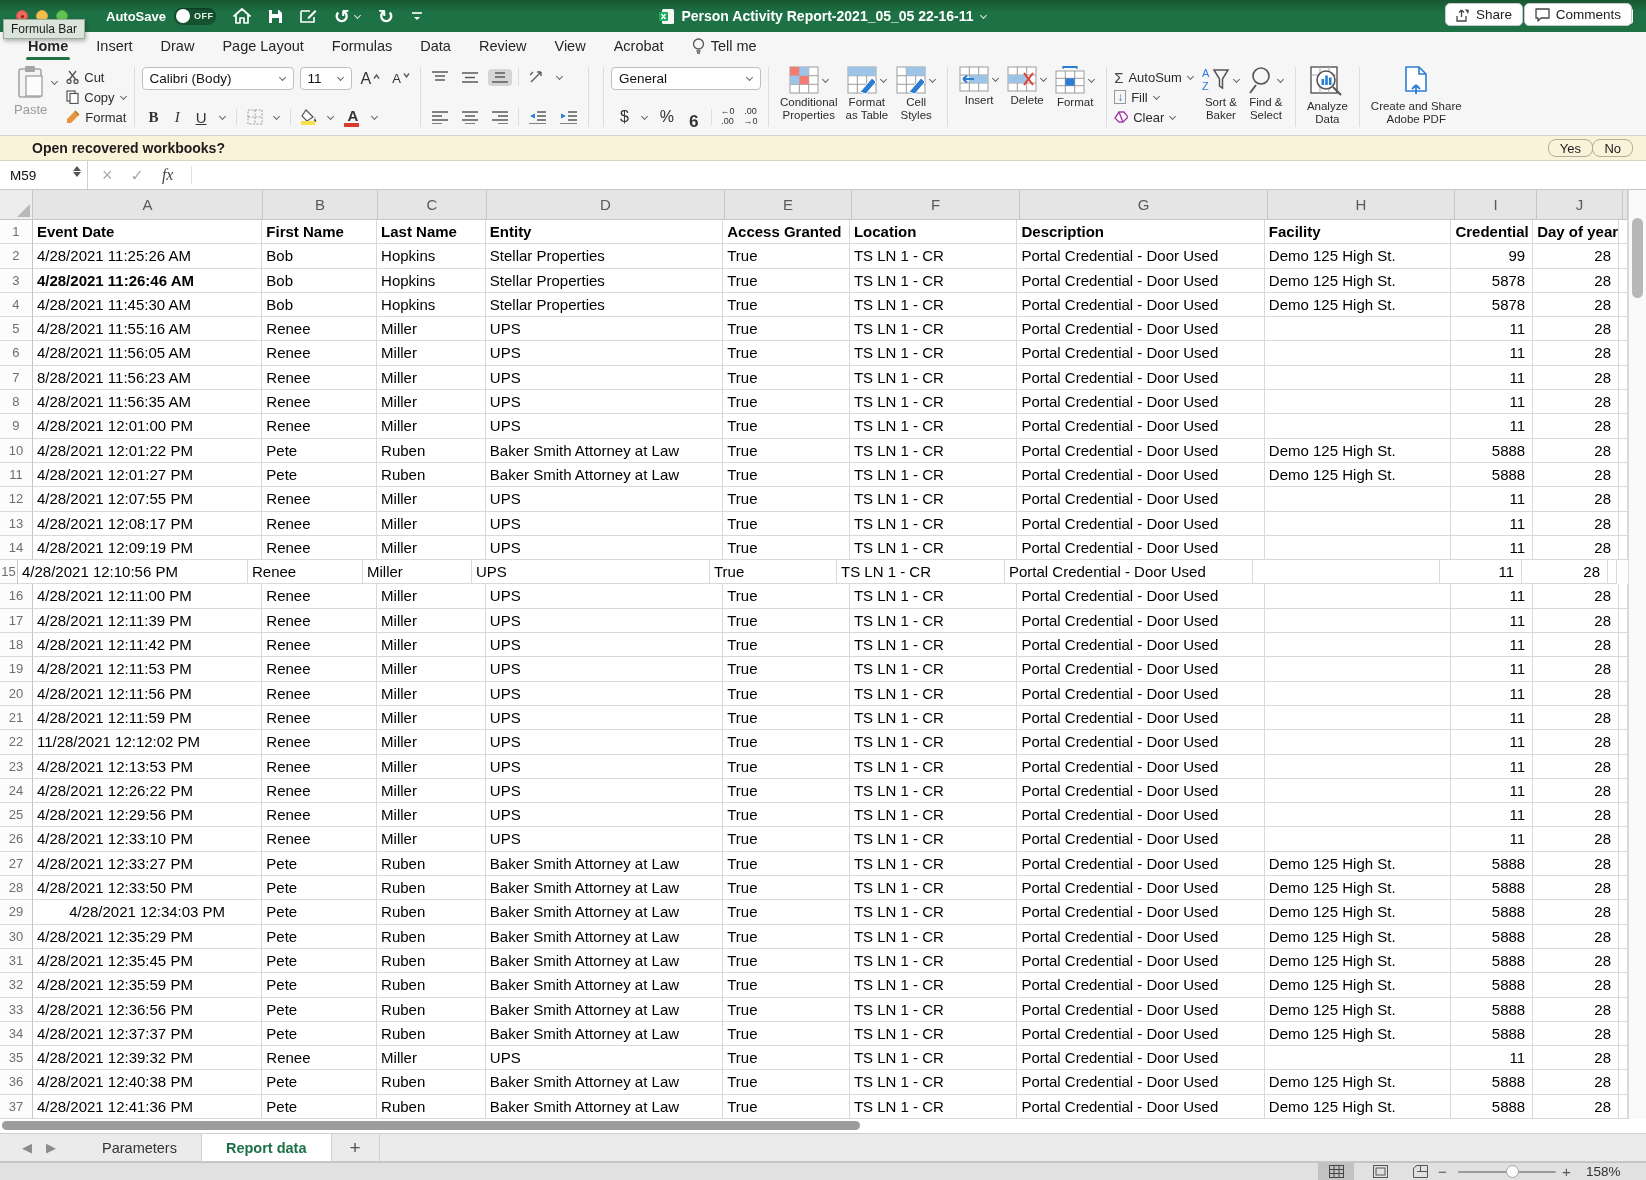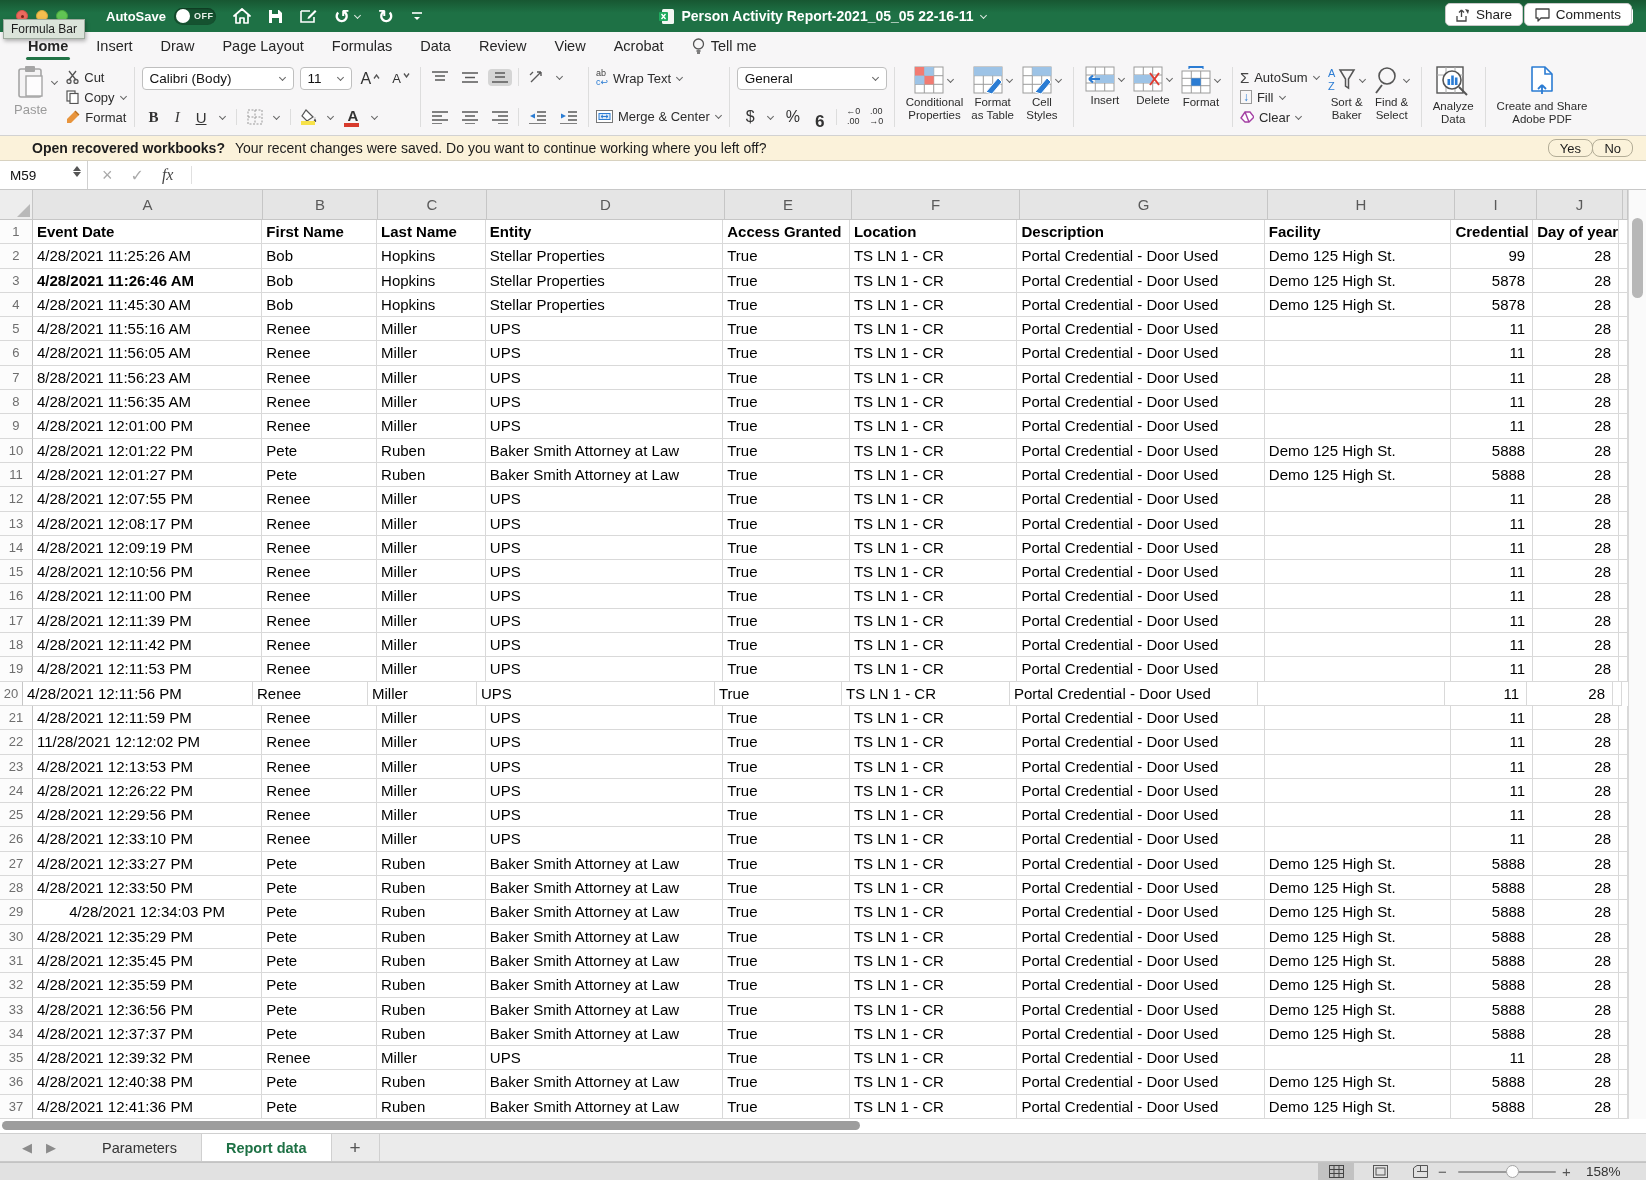--- a/index.html
+++ b/index.html
@@ -350,36 +350,20 @@
       <span class="alico">
           <svg width="17" height="13" viewBox="0 0 17 13">
             <path d="M8 1h9M8 5h9M8 9h9M0 13h17" stroke="#595959" stroke-width="1.4"></path>
             <path d="M1 2.5L6 5 1 7.5z" fill="#2b7cd3"></path>
           </svg>
         </span>
     </div>
   </div>
   <div class="rdiv"></div>
 
-  <div class="rcol" style="padding:3px 0">
-    <div class="smallrow">
-      <span style="font-size:9px;color:#444;line-height:1"><span>ab</span><br><span style="color:#2b7cd3">c↩</span></span>
-      <span>Wrap Text</span>
-        <span class="chev gray"></span>
-    </div>
-    <div class="smallrow">
-      <svg width="17" height="13" viewBox="0 0 17 13">
-          <rect x="0.5" y="0.5" width="16" height="12" stroke="#777" fill="#fff"></rect>
-          <rect x="3" y="3.5" width="11" height="6" fill="#dbe9f7" stroke="#2b7cd3"></rect>
-          <path d="M5 6.5h7M5 6.5l2-1.7M5 6.5l2 1.7M12 6.5l-2-1.7M12 6.5l-2 1.7" stroke="#2b7cd3" stroke-width="1"></path>
-        </svg>
-      <span>Merge &amp; Center</span>
-        <span class="chev gray"></span>
-    </div>
-  </div>
   <div class="rdiv"></div>
 
   <div class="rcol" style="padding:2px 0">
     <div class="combo" style="width:150px">
       <span>General</span>
         <span class="chev gray"></span>
     </div>
     <div style="display:flex;align-items:center;gap:9px;padding-left:6px">
       <span class="glyphbtn" style="font-size:16px">$</span>
       <span class="chev gray"></span>
@@ -545,21 +529,20 @@
         <path d="M4 1h13l7 7v17H4z" fill="#fff" stroke="#2b7cd3" stroke-width="1.6" stroke-linejoin="round"></path>
         <path d="M17 1v7h7" fill="none" stroke="#2b7cd3" stroke-width="1.6"></path>
         <path d="M14 25v-9M14 16l-4 4M14 16l4 4" stroke="#2b7cd3" stroke-width="1.8" fill="none" transform="translate(0,3)"></path>
       </svg>
     <span class="lbl2"><span>Create and Share</span><br><span>Adobe PDF</span></span>
   </div>
 </div>
 
 <div id="notif" class="abs">
   <b>Open recovered workbooks?</b>
-  <span>Your recent changes were saved. Do you want to continue working where you left off?</span>
   <span class="notif-btn" id="btn-yes">Yes</span>
   <span class="notif-btn" id="btn-no">No</span>
 </div>
 
 <div id="fbar" class="abs">
   <div id="namebox">
     <span>M59</span>
     <span class="stepper">
         <i class="up"></i>
         <i class="dn"></i>
@@ -779,21 +762,21 @@
       <div class="gc" style="width: 238px;">UPS</div>
       <div class="gc" style="width: 127px;">True</div>
       <div class="gc" style="width: 168px;">TS LN 1 - CR</div>
       <div class="gc" style="width: 248px;">Portal Credential - Door Used</div>
       <div class="gc" style="width: 187px;"></div>
       <div class="gc num" style="width: 82px;">11</div>
       <div class="gc num" style="width: 86px;">28</div>
       <div class="gc" style="width: 5px;"></div>
     </div>
     <div class="grow">
-      <div class="rn" style="width: 33px;">15</div>
+      <div class="rn" style="width: 18px;">15</div>
       <div class="gc" style="width: 230px;">4/28/2021 12:10:56 PM</div>
       <div class="gc" style="width: 115px;">Renee</div>
       <div class="gc" style="width: 109px;">Miller</div>
       <div class="gc" style="width: 238px;">UPS</div>
       <div class="gc" style="width: 127px;">True</div>
       <div class="gc" style="width: 168px;">TS LN 1 - CR</div>
       <div class="gc" style="width: 248px;">Portal Credential - Door Used</div>
       <div class="gc" style="width: 187px;"></div>
       <div class="gc num" style="width: 82px;">11</div>
       <div class="gc num" style="width: 86px;">28</div>
@@ -849,21 +832,21 @@
       <div class="gc" style="width: 238px;">UPS</div>
       <div class="gc" style="width: 127px;">True</div>
       <div class="gc" style="width: 168px;">TS LN 1 - CR</div>
       <div class="gc" style="width: 248px;">Portal Credential - Door Used</div>
       <div class="gc" style="width: 187px;"></div>
       <div class="gc num" style="width: 82px;">11</div>
       <div class="gc num" style="width: 86px;">28</div>
       <div class="gc" style="width: 5px;"></div>
     </div>
     <div class="grow">
-      <div class="rn" style="width: 23px;">20</div>
+      <div class="rn" style="width: 33px;">20</div>
       <div class="gc" style="width: 230px;">4/28/2021 12:11:56 PM</div>
       <div class="gc" style="width: 115px;">Renee</div>
       <div class="gc" style="width: 109px;">Miller</div>
       <div class="gc" style="width: 238px;">UPS</div>
       <div class="gc" style="width: 127px;">True</div>
       <div class="gc" style="width: 168px;">TS LN 1 - CR</div>
       <div class="gc" style="width: 248px;">Portal Credential - Door Used</div>
       <div class="gc" style="width: 187px;"></div>
       <div class="gc num" style="width: 82px;">11</div>
       <div class="gc num" style="width: 86px;">28</div>

